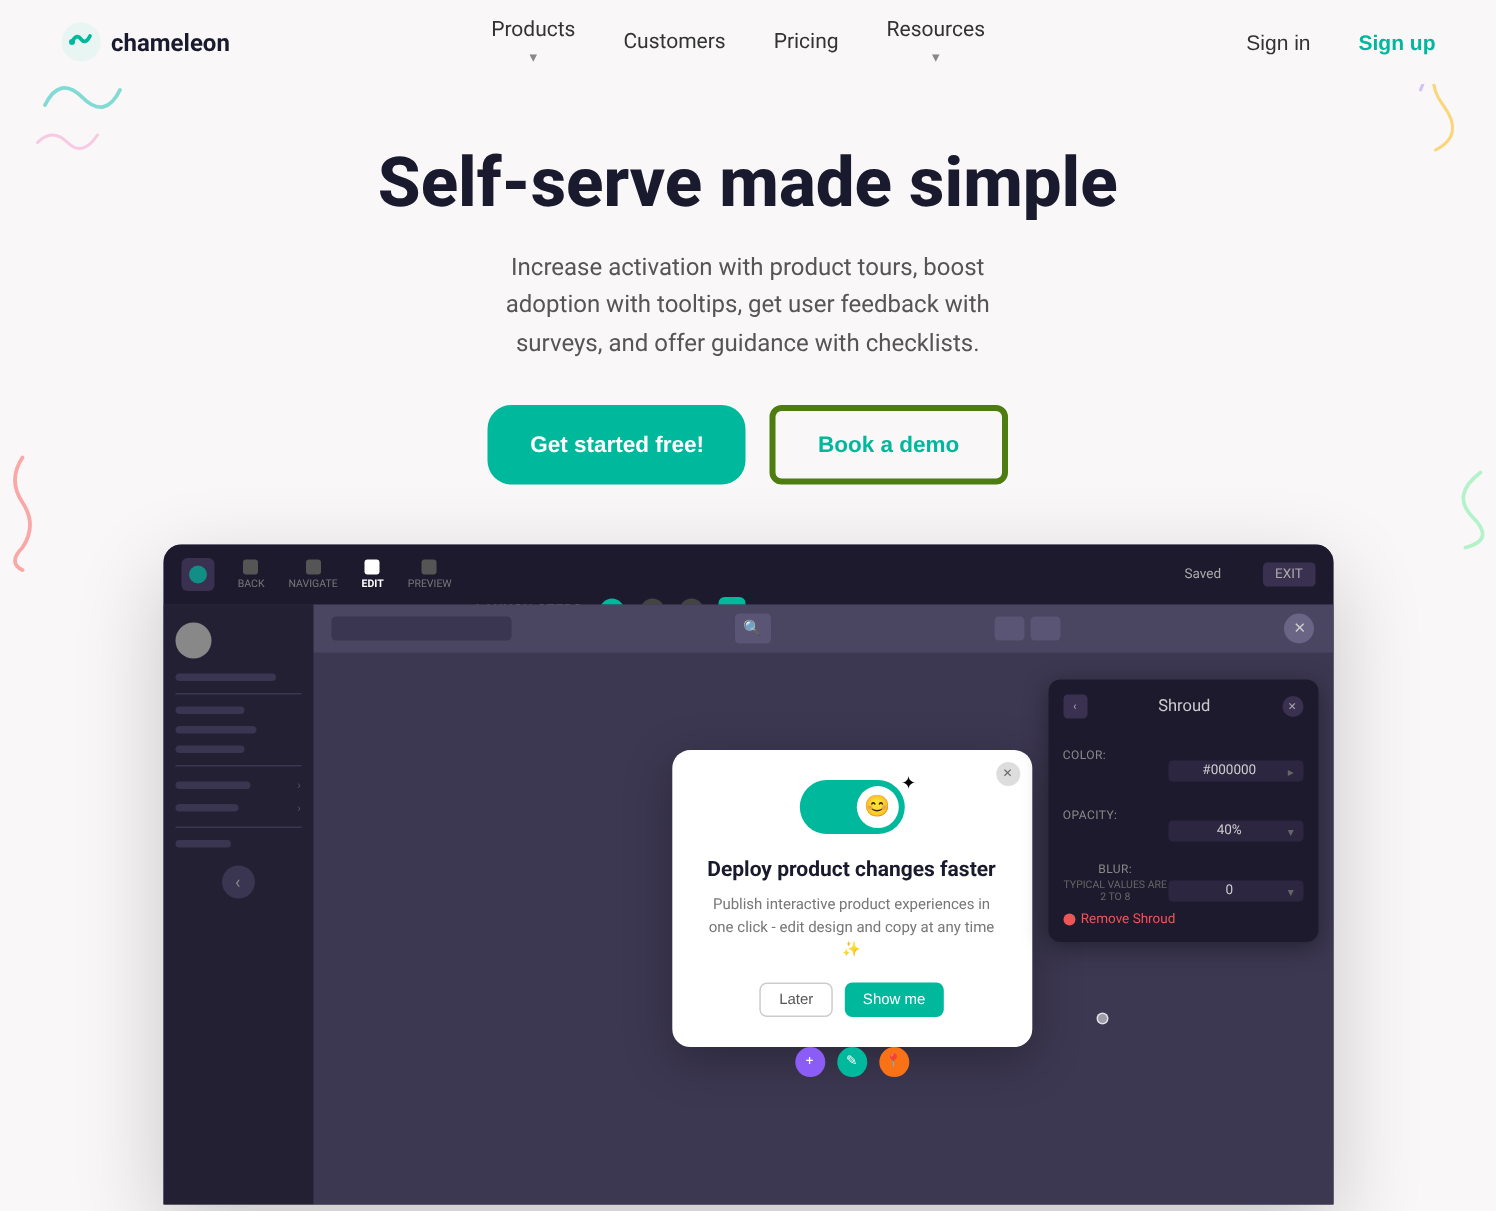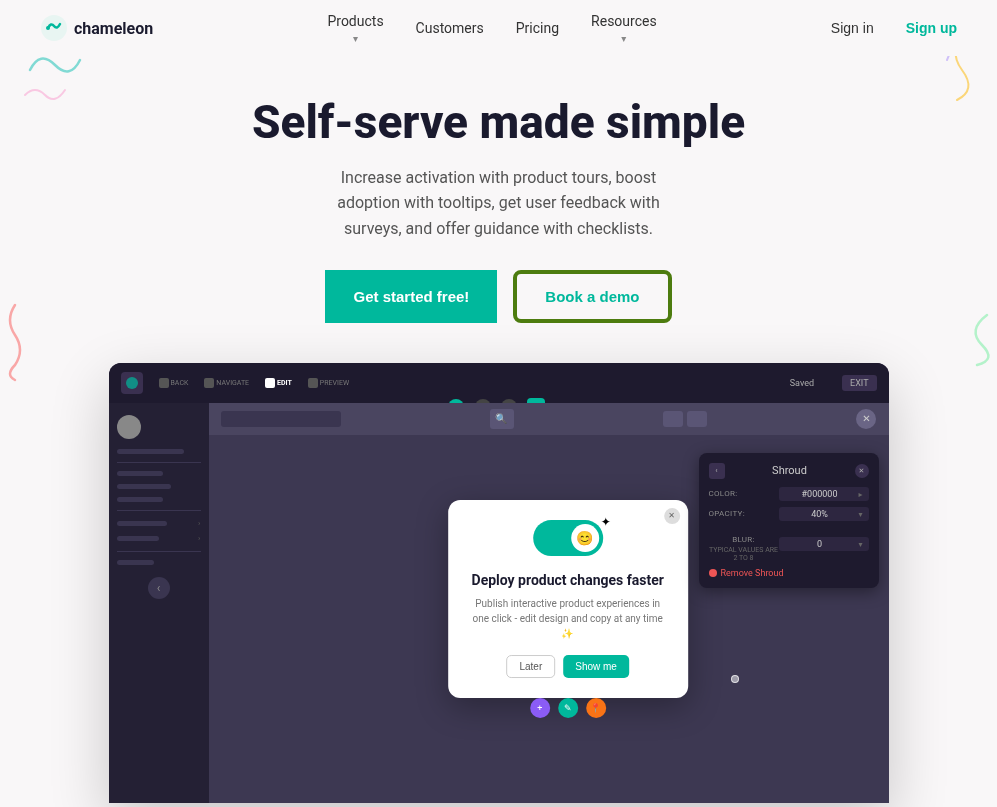--- a/index.html
+++ b/index.html
@@ -98,21 +98,21 @@
     .hero-buttons {
       display: flex;
       justify-content: center;
       gap: 16px;
       margin-bottom: 40px;
     }
     .btn-primary {
       background: #00b89c;
       color: white;
       border: none;
-      border-radius: 0;
+      border-radius: 16px;
       padding: 14px 28px;
       font-size: 15px;
       font-weight: 600;
       cursor: pointer;
     }
     .btn-outline {
       background: transparent;
       color: #00b89c;
       border: 4px solid #4d7c0f;
       border-radius: 8px;
@@ -160,20 +160,21 @@
       width: 22px;
       height: 22px;
       background: #3a3050;
       border-radius: 4px;
       display: flex;
       align-items: center;
       justify-content: center;
     }
     .topbar-nav-item {
       display: flex;
+      flex-direction: column;
       align-items: center;
       font-size: 8px;
       color: #888;
       gap: 2px;
     }
     .topbar-nav-item.active { color: #fff; }
     .topbar-nav-icon {
       width: 16px;
       height: 12px;
       background: #555;
@@ -512,20 +513,21 @@
       letter-spacing: 0.3px;
     }
     .shroud-input {
       display: flex;
       align-items: flex-end;
       background: #2d2640;
       border-radius: 3px;
       padding: 2px 6px;
       gap: 4px;
       min-width: 90px;
+      margin-top: 20px;
     }
     .shroud-input-text {
       font-size: 9px;
       color: #ccc;
       flex: 1;
     }
     .shroud-input-arrow {
       font-size: 8px;
       color: #666;
     }

